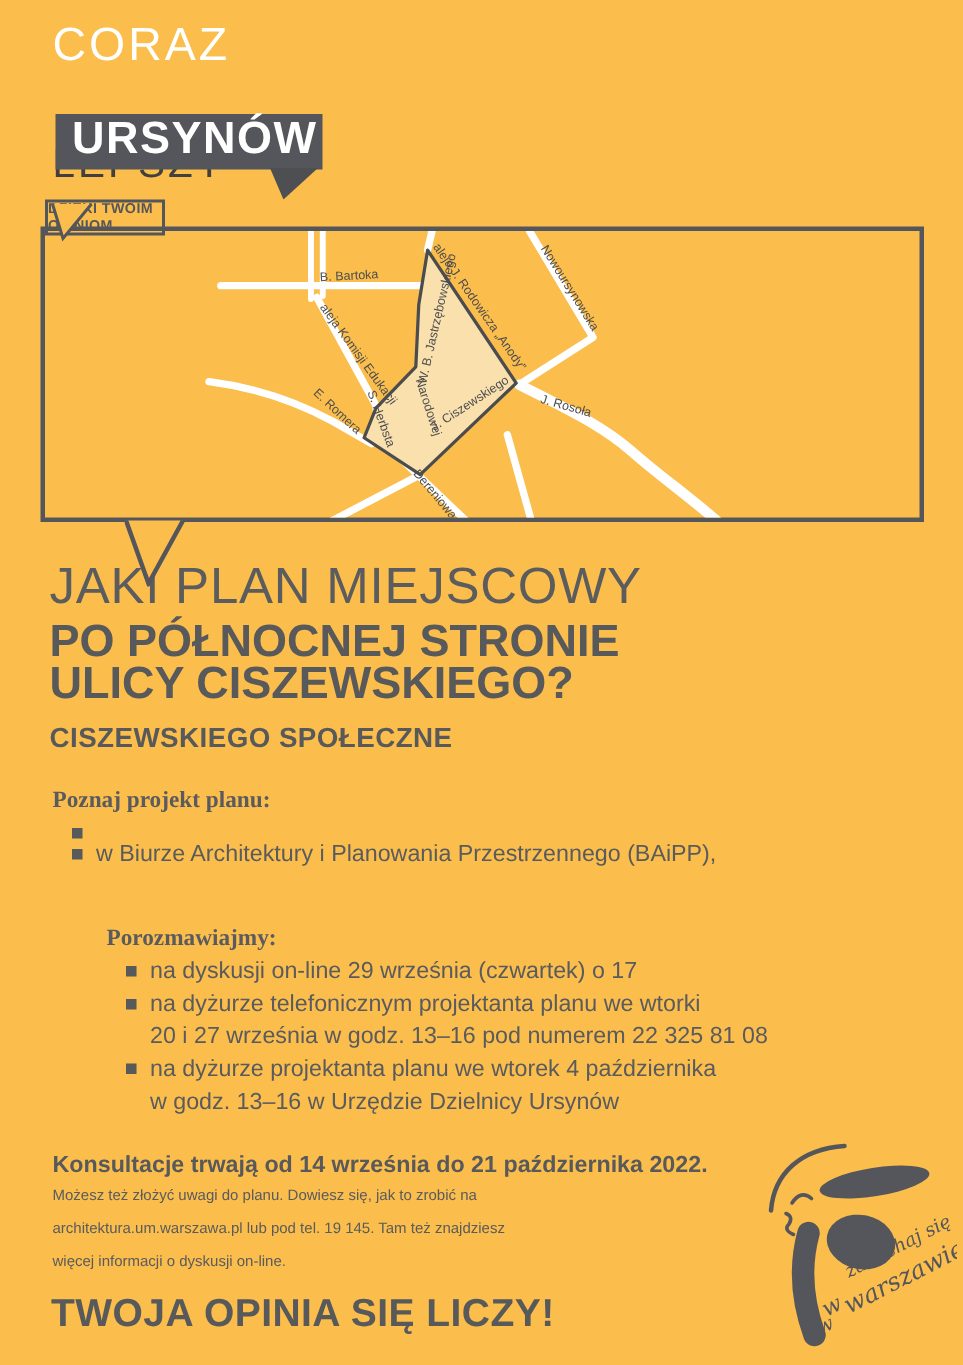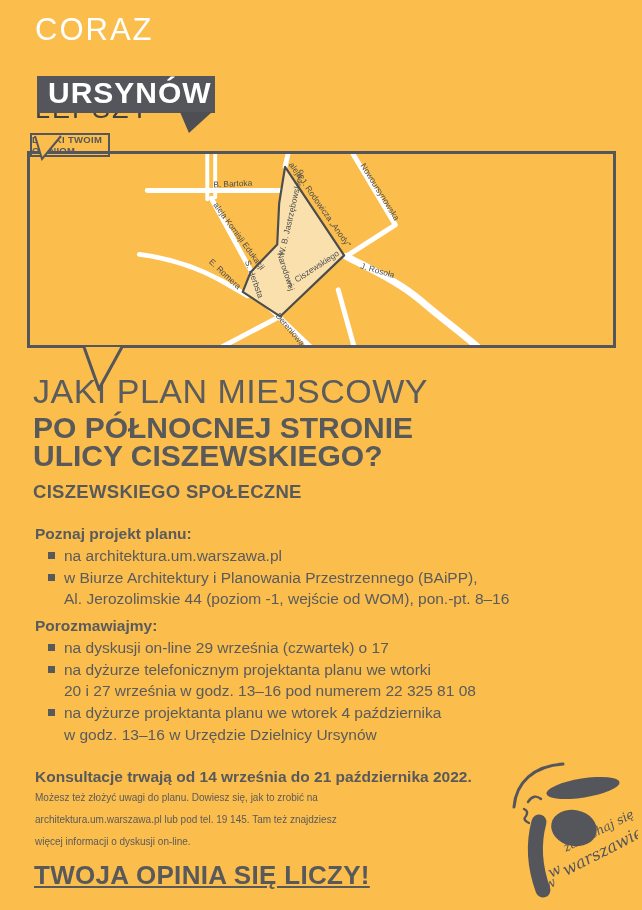--- a/index.html
+++ b/index.html
@@ -34,26 +34,26 @@
     border:3px solid #55565B;box-sizing:border-box;background:#FBBD4B;
   }
   .map-tail{left:83px;top:345px;z-index:2;}
   .street-label{font-size:8.5px;fill:#4D4E50;}
   
   .kicker{left:33px;top:372px;font-size:34px;font-weight:300;color:#5B5C5E;letter-spacing:.5px;}
   .title{left:33px;top:414px;font-size:30px;font-weight:bold;color:#58595B;line-height:28px;}
   .subtitle{left:33px;top:481px;font-size:18.5px;font-weight:bold;color:#58595B;letter-spacing:.3px;}
   
   .section{left:35px;color:#5A5B5E;font-size:15.5px;line-height:21.8px;width:560px;}
-  .sec-heading{font-weight:bold;}
+  .sec-heading{font-weight:bold;font-family:Liberation Serif, serif;}
   .list-row{display:flex;}
   .bullet{flex:0 0 auto;width:7px;height:7px;background:#58595B;margin:7px 9px 0 13px;}
   .para{left:35px;top:787px;color:#5A5B5E;font-size:10px;line-height:21.8px;width:470px;}
   .dates{left:35px;top:768px;color:#58595B;font-size:15.5px;font-weight:bold;}
-  .cta{left:34px;top:860px;color:#58595B;font-size:26px;font-weight:bold;letter-spacing:.3px;text-decoration:underline;}
+  .cta{left:34px;top:860px;color:#58595B;font-size:26px;font-weight:bold;letter-spacing:.3px;}
   .logo{left:508px;top:752px;}
   .logo-text{font-family:"DejaVu Serif",serif;font-style:italic;fill:#55565B;}
 </style>
 </head>
 <body>
 
 <div class="poster">
 
   <div class="abs coraz">CORAZ</div>
   <div class="abs lepszy">LEPSZY</div>
@@ -108,34 +108,30 @@
   <div class="abs title">
     <div>PO PÓŁNOCNEJ STRONIE</div>
     <div>ULICY CISZEWSKIEGO?</div>
   </div>
   <div class="abs subtitle">CISZEWSKIEGO SPOŁECZNE</div>
 
   <div class="abs section" style="top:523px;">
     <div class="sec-heading">Poznaj projekt planu:</div>
     <div class="list-row">
       <span class="bullet"></span>
-      <div>
-        <div>na architektura.um.warszawa.pl</div>
-      </div>
     </div>
     <div class="list-row">
       <span class="bullet"></span>
       <div>
         <div>w Biurze Architektury i Planowania Przestrzennego (BAiPP),</div>
-        <div>Al. Jerozolimskie 44 (poziom -1, wejście od WOM), pon.-pt. 8–16</div>
       </div>
     </div>
   </div>
 
-  <div class="abs section" style="top:615px;">
+  <div class="abs section" style="top:615px;margin-left:36px;">
     <div class="sec-heading">Porozmawiajmy:</div>
     <div class="list-row">
       <span class="bullet"></span>
       <div>
         <div>na dyskusji on-line 29 września (czwartek) o 17</div>
       </div>
     </div>
     <div class="list-row">
       <span class="bullet"></span>
       <div>

